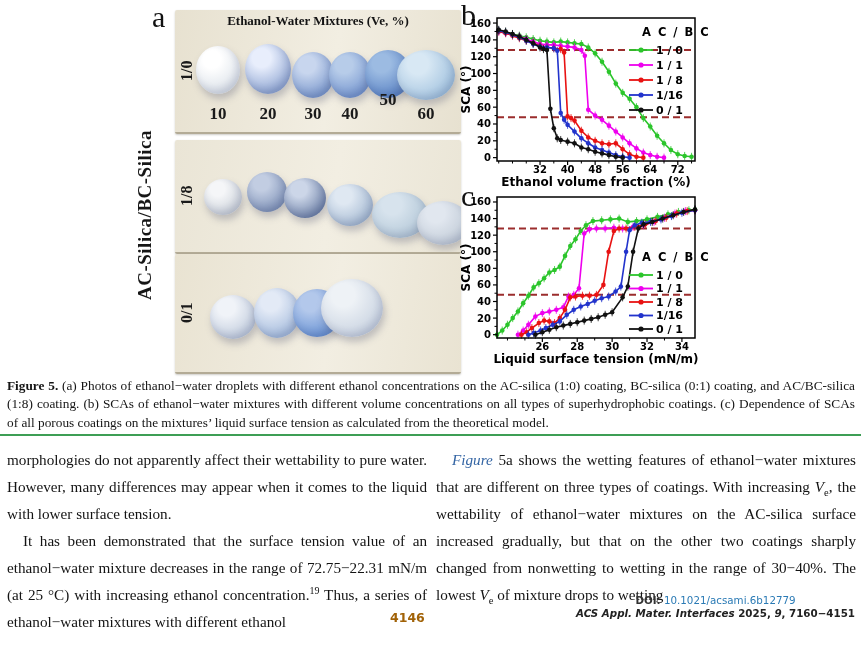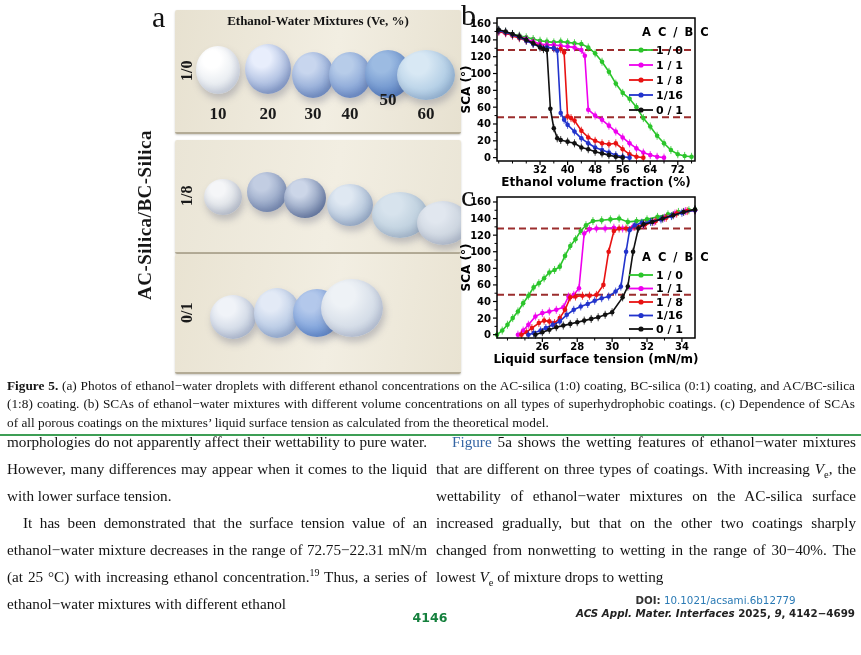--- a/index.html
+++ b/index.html
@@ -28,33 +28,33 @@
   .axislabel{font:bold 12px "DejaVu Sans",sans-serif;fill:#000;}
   .legendtitle{font:bold 11.5px "DejaVu Sans",sans-serif;fill:#000;letter-spacing:1.5px;}
   .legendtext{font:bold 11px "DejaVu Sans",sans-serif;fill:#000;}
 
   
   .caption{position:absolute;left:7px;top:377px;width:848px;font-size:13.3px;line-height:1.39;
            text-align:justify;color:#141414;}
   .rule{position:absolute;left:0;top:434px;width:861px;height:2px;background:#3d9e55;}
 
   
-  .col{position:absolute;top:428px;width:420px;font-size:15.2px;line-height:27px;
+  .col{position:absolute;top:446px;width:420px;font-size:15.2px;line-height:27px;
        text-align:justify;color:#131313;}
   .col-left{left:7px;}
   .col-right{left:436px;}
   .col p{margin:0;}
   .col p.indent{text-indent:16px;}
   .b{font-weight:bold;} .it{font-style:italic;}
-  .link{color:#3465a4;}
+  .link{color:#3465a4;font-style:italic;}
   sup{font-size:10px;line-height:0;} sub{font-size:10.5px;line-height:0;}
 
   
-  .pagenum{position:absolute;left:390px;top:610px;width:80px;text-align:center;
-           font:bold 12.5px "DejaVu Sans",sans-serif;color:#15803d;}
+  .pagenum{position:absolute;left:390px;top:610px;width:80px;
+           font:bold 12.5px "DejaVu Sans",sans-serif;color:#a16207;}
   .doi-block{position:absolute;right:6px;top:594px;text-align:center;
              font:10.3px "DejaVu Sans",sans-serif;line-height:1.3;color:#222;}
   .doi-label{font-weight:bold;color:#333;}
   .doi-value{color:#2a7ab5;}
   .citation{font-weight:600;}
 </style>
 </head>
 <body>
 
 <div class="page">
@@ -773,16 +773,16 @@
   <div class="col col-right">
       <p class="indent"><span class="link">Figure</span><span> 5a shows the wetting features of ethanol−water mixtures that are different on three types of coatings. With increasing </span><span class="it">V</span><sub>e</sub><span>, the wettability of ethanol−water mixtures on the AC-silica surface increased gradually, but that on the other two coatings sharply changed from nonwetting to wetting in the range of 30−40%. The lowest </span><span class="it">V</span><sub>e</sub><span> of mixture drops to wetting</span></p>
     </div>
 
   <div class="pagenum">4146</div>
   <div class="doi-block">
     <div>
       <span class="doi-label">DOI:</span>
       <span class="doi-value">10.1021/acsami.6b12779</span>
     </div>
-    <div class="citation"><span class="it">ACS Appl. Mater. Interfaces </span><span class="b">2025</span><span>, </span><span class="it">9</span><span>, 4142−4699</span></div>
+    <div class="citation"><span class="it">ACS Appl. Mater. Interfaces </span><span class="b">2025</span><span>, </span><span class="it">9</span><span>, 7160−4151</span></div>
   </div>
 
 </div>
 
 </body></html>

